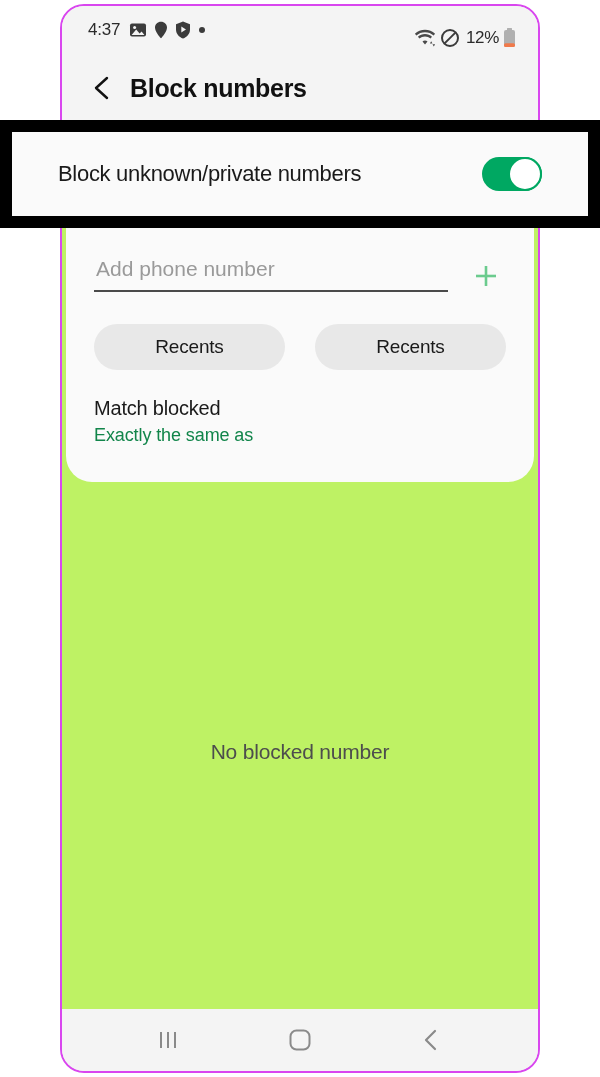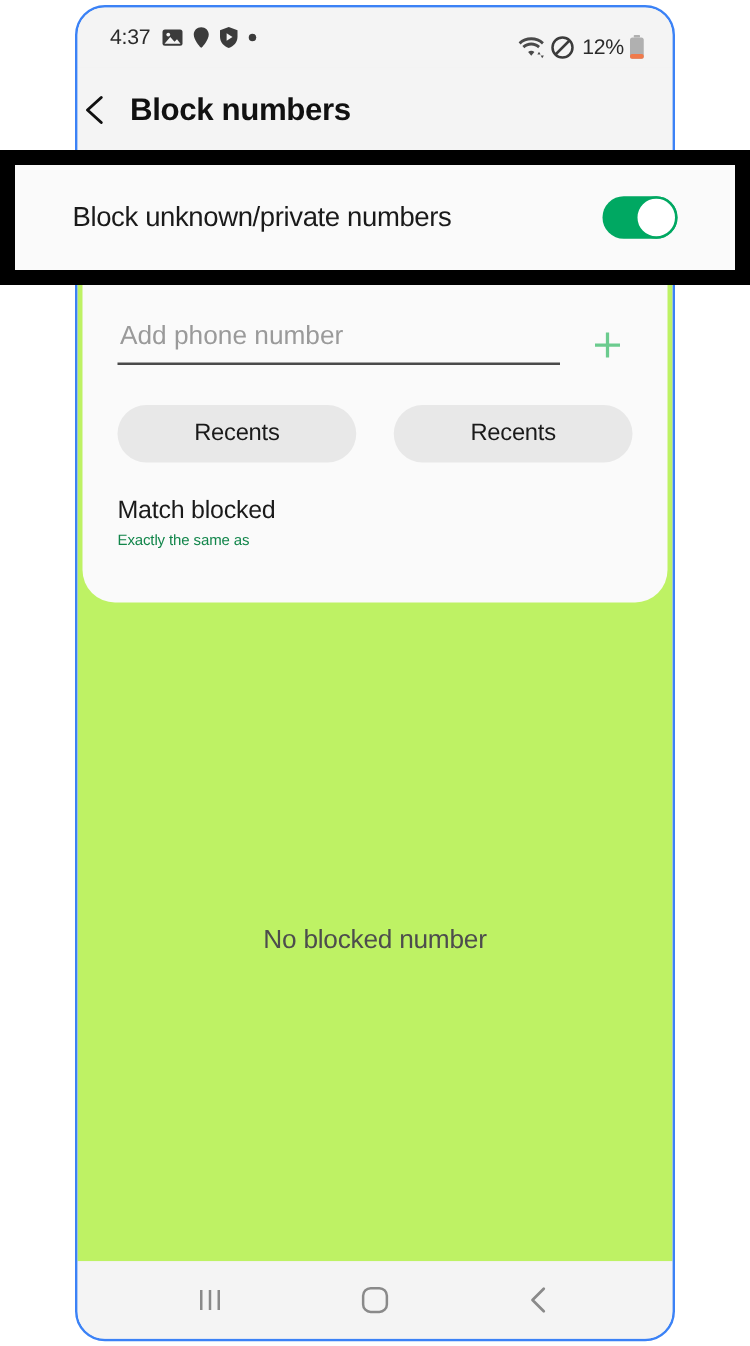--- a/index.html
+++ b/index.html
@@ -17,21 +17,21 @@
   }
 
   
   .phone-frame {
     position: absolute;
     left: 60px;
     top: 4px;
     width: 480px;
     height: 1069px;
     box-sizing: border-box;
-    border: 2px solid #3b82f6;
+    border: 2px solid #d946ef;
     border-radius: 24px;
     background: #f2f2f2;
     overflow: hidden;
   }
 
   
   .status-bar {
     position: absolute;
     left: 0; top: 0;
     width: 100%;
@@ -70,20 +70,21 @@
 
   
   .app-header {
     position: absolute;
     left: 0; top: 48px;
     width: 100%;
     height: 68px;
     background: #f4f4f4;
     display: flex;
     align-items: center;
+    padding-left: 26px;
     box-sizing: border-box;
   }
   .back-chevron {
     width: 30px;
     height: 30px;
     display: flex;
     align-items: center;
     justify-content: center;
     margin-right: 12px;
   }
@@ -200,21 +201,21 @@
   
   .match-block {
     padding-top: 27px;
   }
   .match-title {
     font-size: 20px;
     color: #1a1a1a;
     letter-spacing: -0.2px;
   }
   .match-value {
-    font-size: 12px;
+    font-size: 18px;
     color: #11854a;
     padding-top: 5px;
     letter-spacing: -0.1px;
   }
 
   
   .empty-state {
     position: absolute;
     left: 0;
     right: 0;

